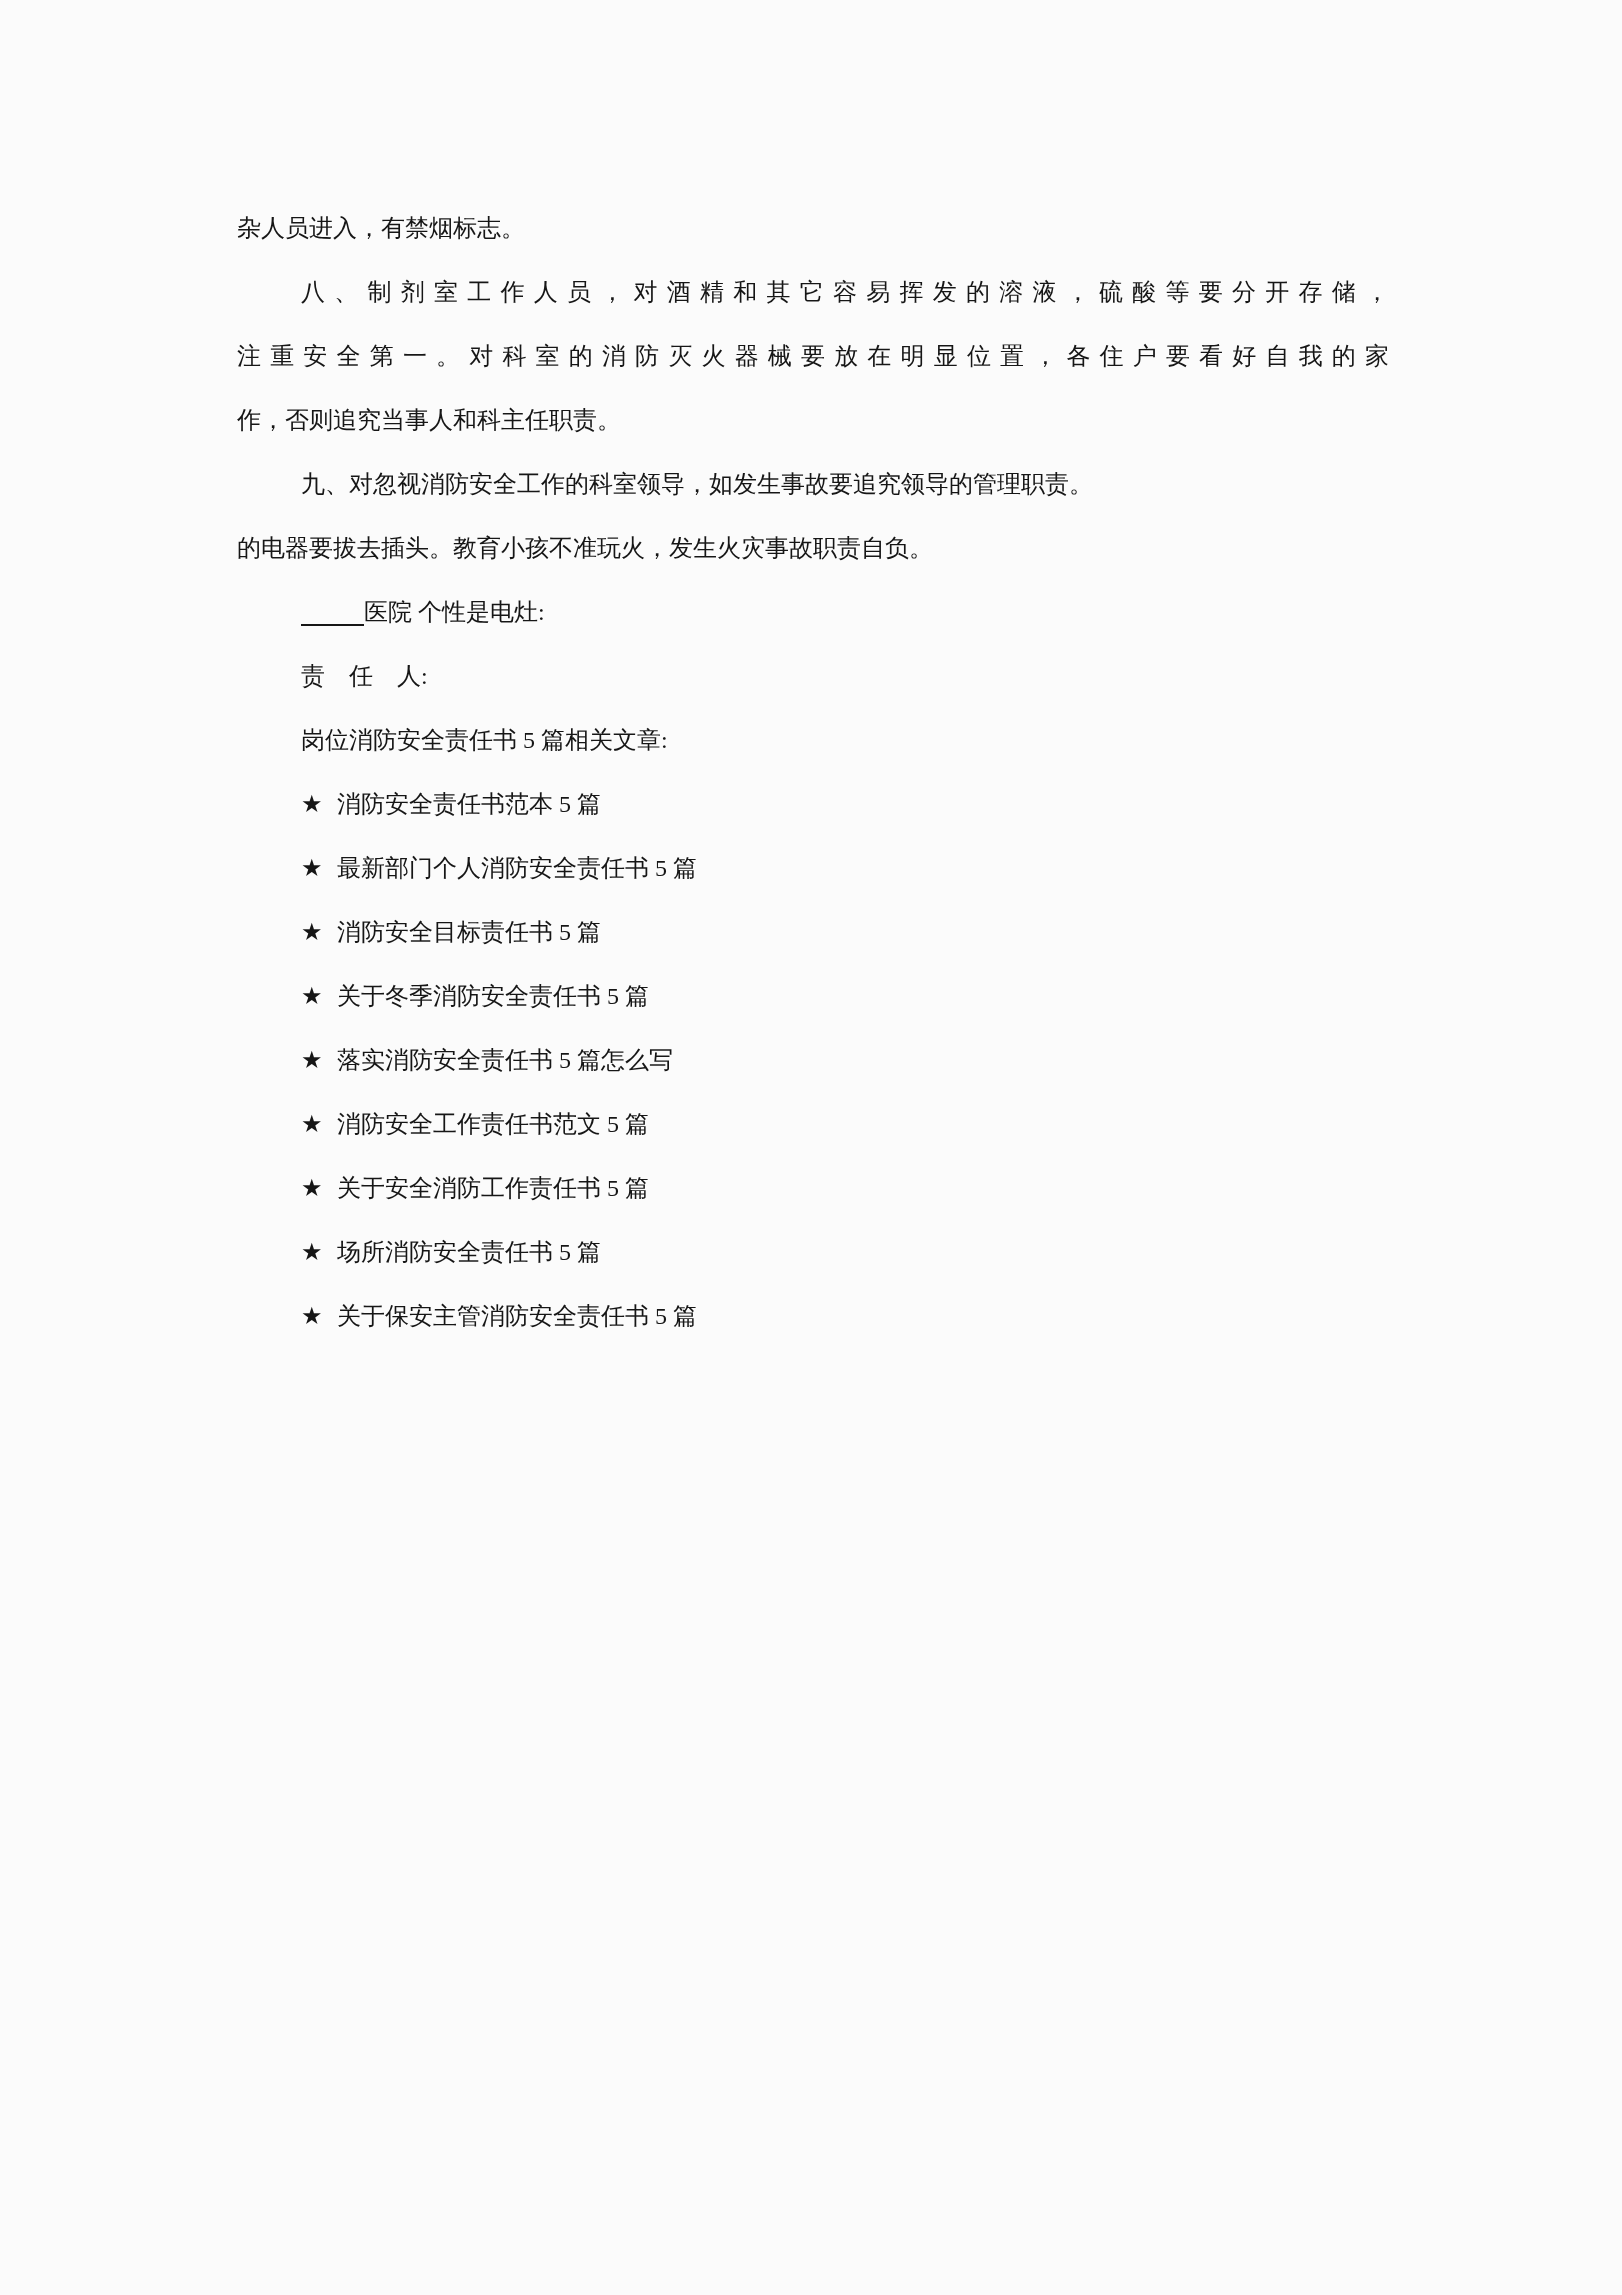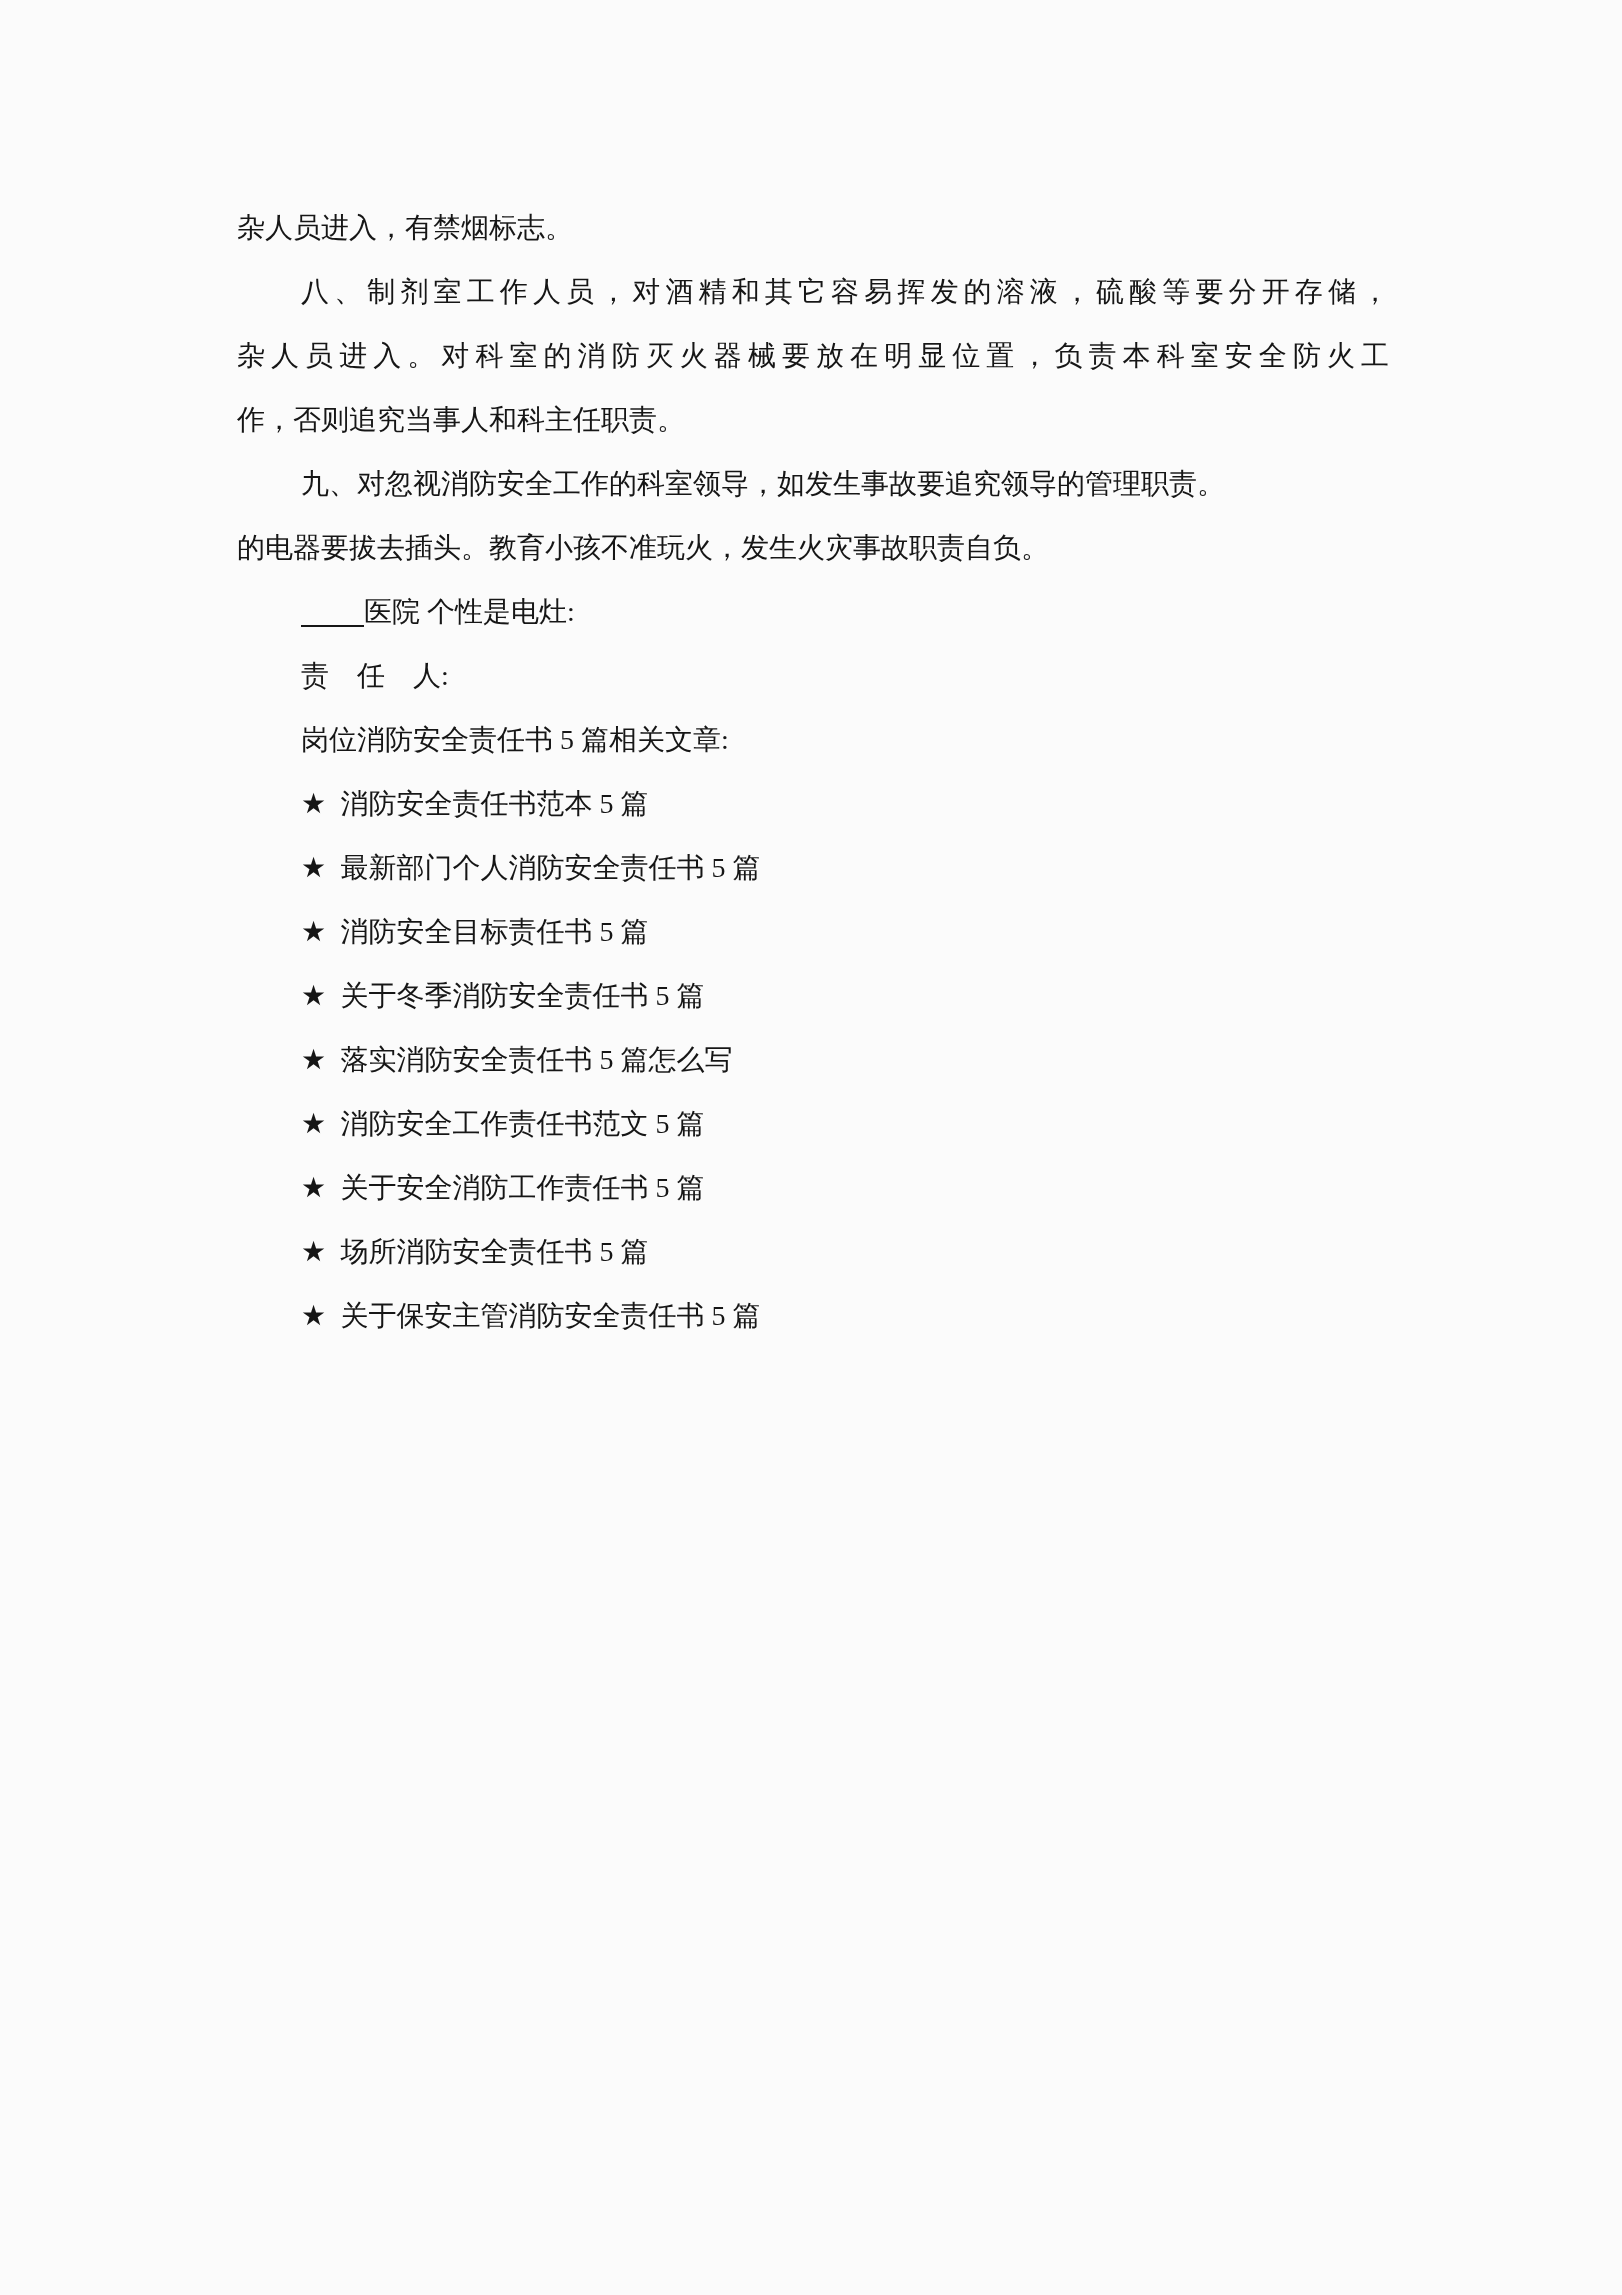--- a/index.html
+++ b/index.html
@@ -12,21 +12,21 @@
     background: var(--page-bg, #fbfbfb);
     overflow: hidden;
   }
   .page {
     position: absolute;
     left: 0; top: 0;
     width: 1623px;
     height: 2295px;
     font-family: "Liberation Serif", "DejaVu Serif", serif;
     color: var(--ink, #161616);
-    font-size: 28px;
+    font-size: 24px;
     line-height: 64px;
   }
   .text-block {
     position: absolute;
     left: 237px;
     top: 196px;
     width: 1152px;
   }
   .line {
     height: 64px;
@@ -52,21 +52,21 @@
   }
 </style>
 </head>
 <body>
 
 <div class="page">
   <div class="text-block">
 
     <div class="line">杂人员进入，有禁烟标志。</div>
     <div class="line indent justify">八、制剂室工作人员，对酒精和其它容易挥发的溶液，硫酸等要分开存储，</div>
-    <div class="line justify">杂人员进入。对科室的消防灭火器械要放在明显位置，负责本科室安全防火工</div>
+    <div class="line justify">注重安全第一。对科室的消防灭火器械要放在明显位置，各住户要看好自我的家</div>
     <div class="line">作，否则追究当事人和科主任职责。</div>
     <div class="line indent">九、对忽视消防安全工作的科室领导，如发生事故要追究领导的管理职责。</div>
     <div class="line">的电器要拔去插头。教育小孩不准玩火，发生火灾事故职责自负。</div>
 
     <div class="line indent"><span class="blank-underline"></span><span>医院 个性是电灶:</span></div>
 
     <div class="line indent">责　任　人:</div>
 
     <div class="line indent">岗位消防安全责任书 5 篇相关文章:</div>
 

